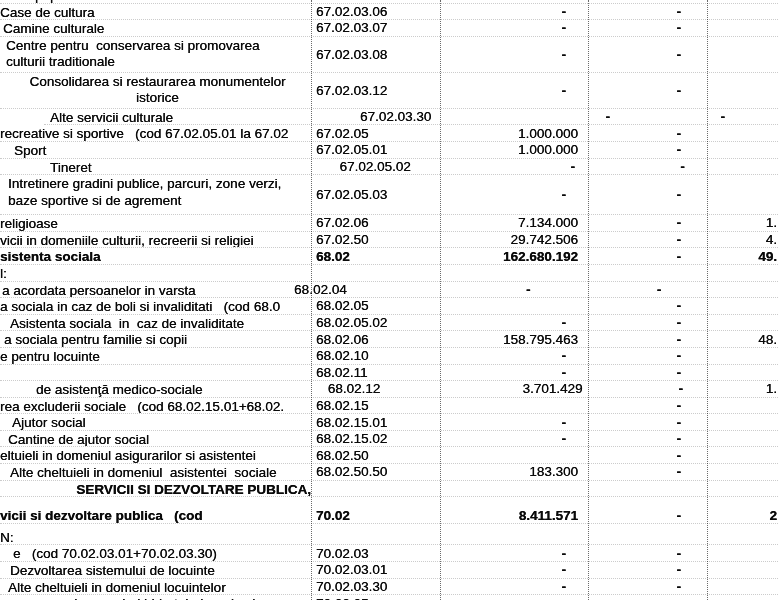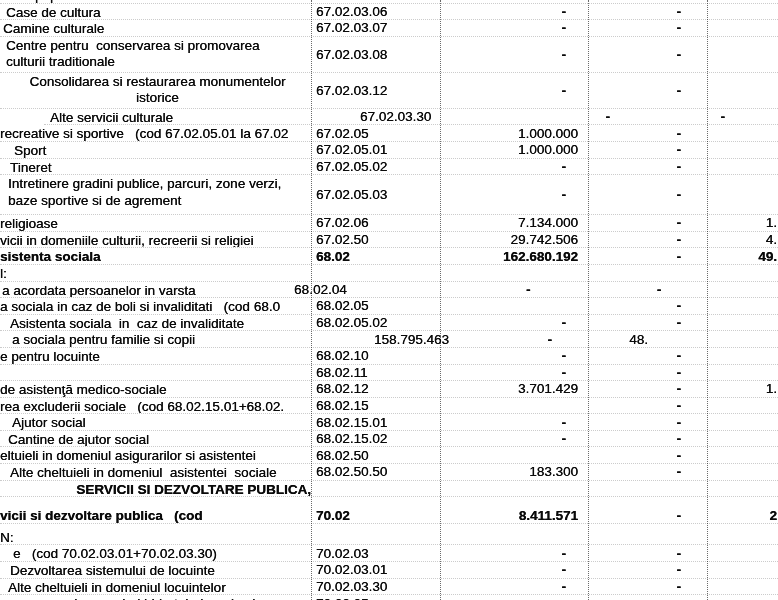--- a/index.html
+++ b/index.html
@@ -46,21 +46,21 @@
   <div class="col-divider d4"></div>
   <div class="rows">
       <div class="row" style="height: 16.6px;">
     <div class="c label" style="padding-left: 2px;">Scoli populare de arta si meserii</div>
     <div class="c code">67.02.03.05</div>
     <div class="c v v1">8.908.948</div>
     <div class="c v v2"></div>
     <div class="c v v3">21</div>
   </div>
       <div class="row" style="height: 16.6px;">
-    <div class="c label" style="padding-left: 6px;">Case de cultura</div>
+    <div class="c label" style="">Case de cultura</div>
     <div class="c code">67.02.03.06</div>
     <div class="c v v1"><span class="dash1">-</span></div>
     <div class="c v v2"><span class="dash2">-</span></div>
     <div class="c v v3"></div>
   </div>
       <div class="row" style="height: 16.6px;">
     <div class="c label" style="padding-left: 3px;">Camine culturale</div>
     <div class="c code">67.02.03.07</div>
     <div class="c v v1"><span class="dash1">-</span></div>
     <div class="c v v2"><span class="dash2">-</span></div>
@@ -97,21 +97,21 @@
     <div class="c v v3"></div>
   </div>
       <div class="row" style="height: 16.6px;">
     <div class="c label" style="padding-left: 14px;">Sport</div>
     <div class="c code">67.02.05.01</div>
     <div class="c v v1">1.000.000</div>
     <div class="c v v2"><span class="dash2">-</span></div>
     <div class="c v v3"></div>
   </div>
       <div class="row" style="height: 16.6px;">
-    <div class="c label" style="padding-left: 10px;">Tineret</div>
+    <div class="c label" style="padding-left: 10px; margin-left: 40px;">Tineret</div>
     <div class="c code">67.02.05.02</div>
     <div class="c v v1"><span class="dash1">-</span></div>
     <div class="c v v2"><span class="dash2">-</span></div>
     <div class="c v v3"></div>
   </div>
       <div class="row" style="height: 40px;">
     <div class="c label" style="padding-left: 8px;">Intretinere gradini publice, parcuri, zone verzi,
 baze sportive si de agrement</div>
     <div class="c code">67.02.05.03</div>
     <div class="c v v1"><span class="dash1">-</span></div>
@@ -161,41 +161,42 @@
     <div class="c v v3"></div>
   </div>
       <div class="row" style="height: 16.6px;">
     <div class="c label" style="padding-left: 10px;">Asistenta sociala  in  caz de invaliditate</div>
     <div class="c code">68.02.05.02</div>
     <div class="c v v1"><span class="dash1">-</span></div>
     <div class="c v v2"><span class="dash2">-</span></div>
     <div class="c v v3"></div>
   </div>
       <div class="row" style="height: 16.6px;">
-    <div class="c label" style="padding-left: 12px;">a sociala pentru familie si copii</div>
+    <div class="c label" style="padding-left: 4px;">a sociala pentru familie si copii</div>
+    <div class="c code">68.02.06</div>
     <div class="c v v1">158.795.463</div>
     <div class="c v v2"><span class="dash2">-</span></div>
     <div class="c v v3">48.</div>
   </div>
       <div class="row" style="height: 16.6px;">
     <div class="c label" style="padding-left: 0px;">e pentru locuinte</div>
     <div class="c code">68.02.10</div>
     <div class="c v v1"><span class="dash1">-</span></div>
     <div class="c v v2"><span class="dash2">-</span></div>
     <div class="c v v3"></div>
   </div>
       <div class="row" style="height: 16.6px; align-items: flex-end;">
     <div class="c label" style="padding-left: 0px;"></div>
     <div class="c code">68.02.11</div>
     <div class="c v v1"><span class="dash1">-</span></div>
     <div class="c v v2"><span class="dash2">-</span></div>
     <div class="c v v3"></div>
   </div>
       <div class="row" style="height: 16.6px;">
-    <div class="c label" style="padding-left: 0px;">de asistenţă medico-sociale</div>
+    <div class="c label" style="padding-left: 16px; margin-left: 20px;">de asistenţă medico-sociale</div>
     <div class="c code">68.02.12</div>
     <div class="c v v1">3.701.429</div>
     <div class="c v v2"><span class="dash2">-</span></div>
     <div class="c v v3">1.</div>
   </div>
       <div class="row" style="height: 16.6px;">
     <div class="c label" style="padding-left: 0px;">rea excluderii sociale   (cod 68.02.15.01+68.02.</div>
     <div class="c code">68.02.15</div>
     <div class="c v v1"></div>
     <div class="c v v2"><span class="dash2">-</span></div>

